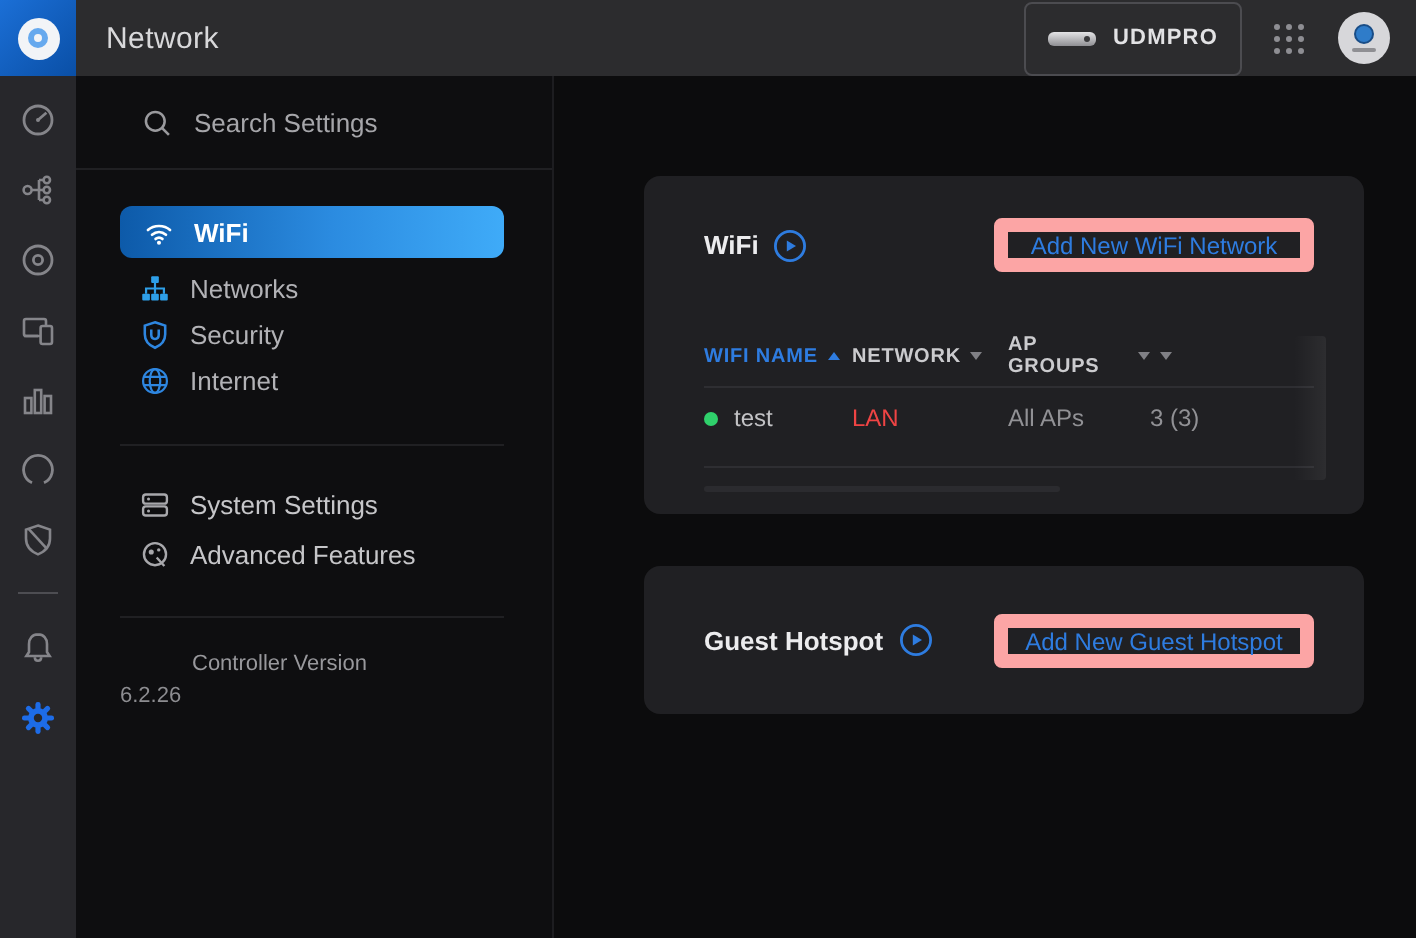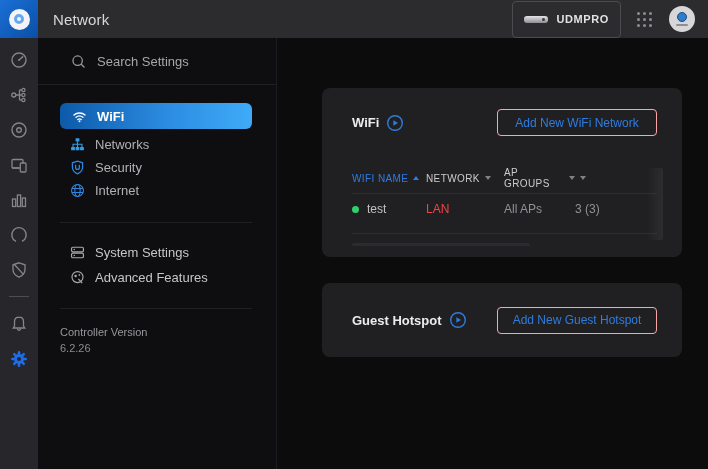--- a/index.html
+++ b/index.html
@@ -66,41 +66,41 @@
   }
   .nav-pill .nav-label { color:#ffffff; font-weight:bold; font-size:13px; }
   .nav-item {
     height:23px; display:flex; align-items:center; padding-left:31px; gap:9px; cursor:pointer;
   }
   .nav-label { font-size:13px; color:#b2b2b6; }
   .sec-section { padding:17px 0 18px; }
   .sec-section .nav-item { height:25px; }
   .sec-section .nav-label { color:#c6c6c9; }
   .version-block { padding:17px 0 0 22px; }
-  .version-label { font-size:11px; color:#98989c; margin-bottom:4px; }
+  .version-label { font-size:11px; color:#98989c; margin-bottom:4px;margin-left:36px; }
   .version-value { font-size:11px; color:#8c8c90; }
   
   .main { position:absolute; top:38px; left:277px; width:431px; height:431px; background:#0c0c0d; }
   .card {
     position:absolute; left:45px; width:360px; background:#202023; border-radius:8px;
   }
   .card.wifi { top:50px; height:169px; }
   .card.guest { top:245px; height:74px; display:flex; align-items:center; justify-content:space-between; padding:0 25px 0 30px; }
   .card-head { display:flex; align-items:center; justify-content:space-between; padding:21px 25px 0 30px; }
   .card-title-wrap { display:flex; align-items:center; gap:7px; }
   .card-title { font-size:13px; font-weight:bold; color:#ececee; }
   .play-icon { display:flex; cursor:pointer; }
   .blue-btn {
-    width:160px; height:27px; background:transparent; border:1px solid #fca5a5; border-radius:4px;
+    width:160px; height:27px; background:transparent; border:7px solid #fca5a5; border-radius:4px;
     color:#2e7ce0; font-size:12px; font-family:"Liberation Sans", sans-serif; cursor:pointer;
   }
   
   .table { position:relative; margin:36px 25px 0 30px; }
   .t-head { display:flex; align-items:center; height:12px; }
-  .t-col { display:flex; align-items:center; font-size:10px; font-weight:normal; letter-spacing:.4px;
+  .t-col { display:flex; align-items:center; font-size:10px; font-weight:bold; letter-spacing:.4px;
     text-transform:uppercase; color:#cbcbce; }
   .t-col.c1 { width:74px; } .t-col.c2 { width:78px; } .t-col.c3 { width:71px; } .t-col.c4 { flex:1; }
   .t-col.sorted { color:#2e7ce0; }
   .tri-down { width:0; height:0; border-left:3.5px solid transparent; border-right:3.5px solid transparent;
     border-top:4px solid #808085; display:inline-block; margin-left:5px; cursor:pointer; }
   .tri-up { width:0; height:0; border-left:3.5px solid transparent; border-right:3.5px solid transparent;
     border-bottom:4px solid #2e7ce0; display:inline-block; margin-left:5px; cursor:pointer; }
   .t-divider { height:1px; background:#2e2e32; margin-top:9px; }
   .t-row { display:flex; align-items:center; height:30px; font-size:12px; cursor:pointer; }
   .t-cell { display:flex; align-items:center; }

